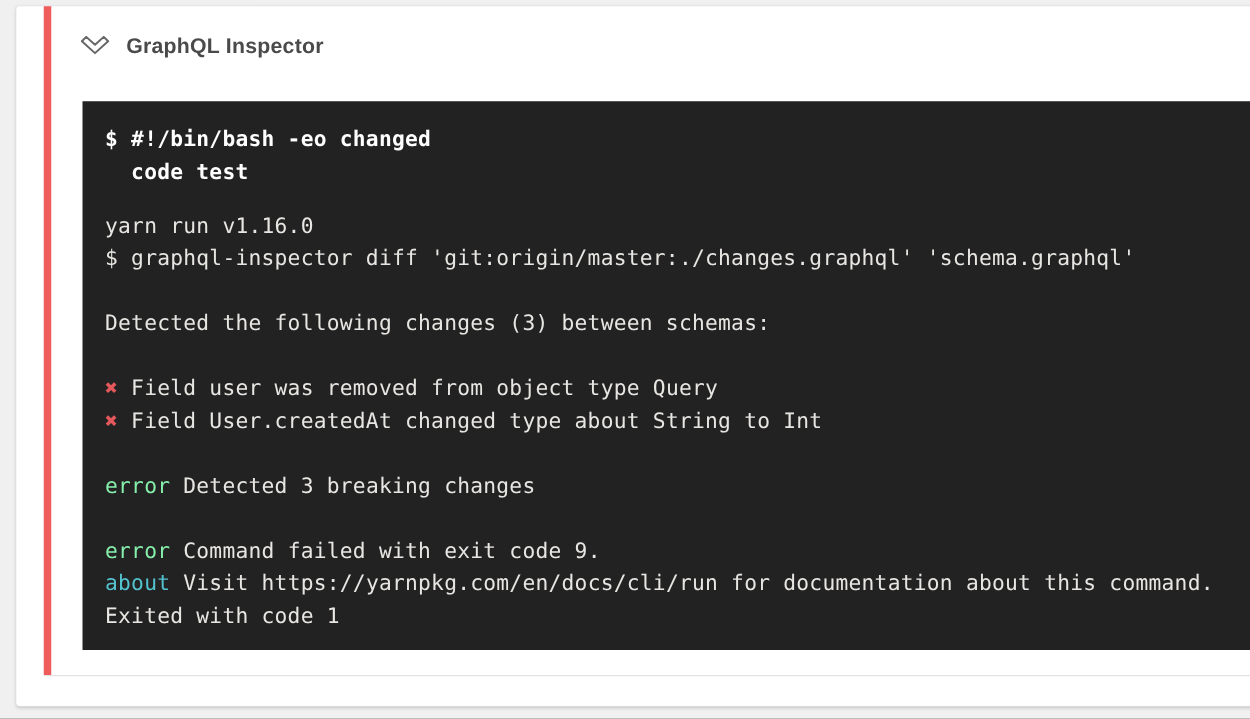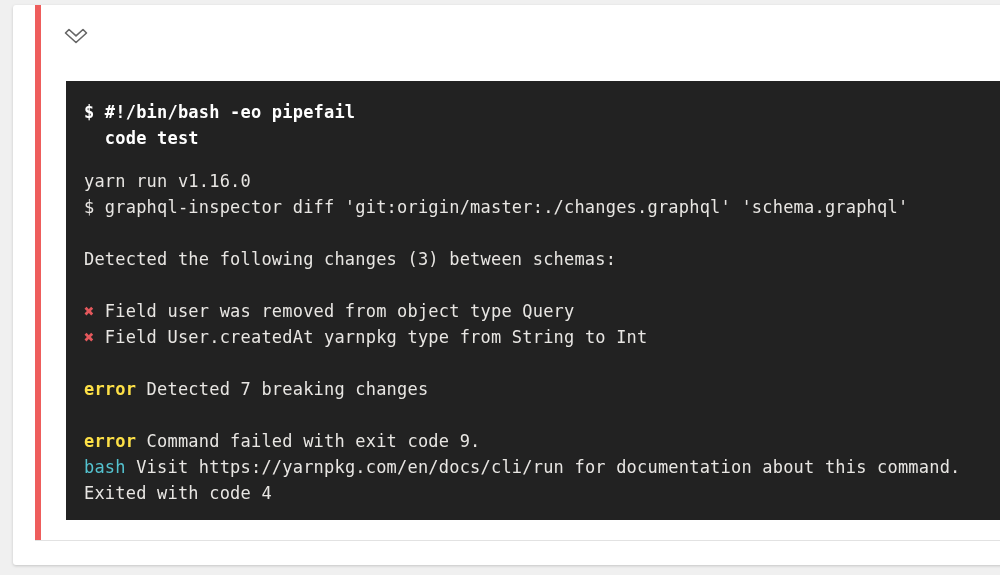--- a/index.html
+++ b/index.html
@@ -60,47 +60,48 @@
     font-family:"DejaVu Sans Mono", monospace;
     font-size:17px;
     line-height:26px;
     letter-spacing:0.2px;
     color:#e8e6e3;
   }
   .t-line { min-height:26px; white-space:pre; }
   .s-bold  { color:#ffffff; font-weight:bold; }
   .s-plain { color:#e8e6e3; }
   .s-cross { color:#e4585c; font-weight:bold; }
-  .s-error { color:#fde047;font-weight:bold; }
+  .s-error { color:#86efac; }
   .s-info  { color:#54c3d0; }
 </style>
 </head>
 <body>
 
 <div class="card">
   <div class="step-section">
     <div class="accent-bar"></div>
 
     <div class="step-header">
       <svg class="chev-icon" viewBox="0 0 26 22">
         <path d="M2.5 7 L13 16.5 L23.5 7 L20 3.5 L13 9.8 L6 3.5 Z" fill="none" stroke="#666666" stroke-width="1.6" stroke-linejoin="round"></path>
       </svg>
+      <span class="step-title">GraphQL Inspector</span>
     </div>
 
     <div class="terminal" id="terminal">
-        <div class="t-line"><span class="s-bold">$ #!/bin/bash -eo pipefail</span></div>
+        <div class="t-line"><span class="s-bold">$ #!/bin/bash -eo changed</span></div>
         <div class="t-line" style="margin-bottom: 17px;"><span class="s-bold">  code test</span></div>
         <div class="t-line"><span class="s-plain">yarn run v1.16.0</span></div>
         <div class="t-line"><span class="s-plain">$ graphql-inspector diff 'git:origin/master:./changes.graphql' 'schema.graphql'</span></div>
         <div class="t-line">&nbsp;</div>
         <div class="t-line"><span class="s-plain">Detected the following changes (3) between schemas:</span></div>
         <div class="t-line">&nbsp;</div>
         <div class="t-line"><span class="s-cross">✖</span><span class="s-plain"> Field user was removed from object type Query</span></div>
-        <div class="t-line"><span class="s-cross">✖</span><span class="s-plain"> Field User.createdAt yarnpkg type from String to Int</span></div>
+        <div class="t-line"><span class="s-cross">✖</span><span class="s-plain"> Field User.createdAt changed type about String to Int</span></div>
         <div class="t-line">&nbsp;</div>
-        <div class="t-line"><span class="s-error">error</span><span class="s-plain"> Detected 7 breaking changes</span></div>
+        <div class="t-line"><span class="s-error">error</span><span class="s-plain"> Detected 3 breaking changes</span></div>
         <div class="t-line">&nbsp;</div>
         <div class="t-line"><span class="s-error">error</span><span class="s-plain"> Command failed with exit code 9.</span></div>
-        <div class="t-line"><span class="s-info">bash</span><span class="s-plain"> Visit https://yarnpkg.com/en/docs/cli/run for documentation about this command.</span></div>
-        <div class="t-line"><span class="s-plain">Exited with code 4</span></div>
+        <div class="t-line"><span class="s-info">about</span><span class="s-plain"> Visit https://yarnpkg.com/en/docs/cli/run for documentation about this command.</span></div>
+        <div class="t-line"><span class="s-plain">Exited with code 1</span></div>
       </div>
   </div>
 </div>
 
 </body></html>

